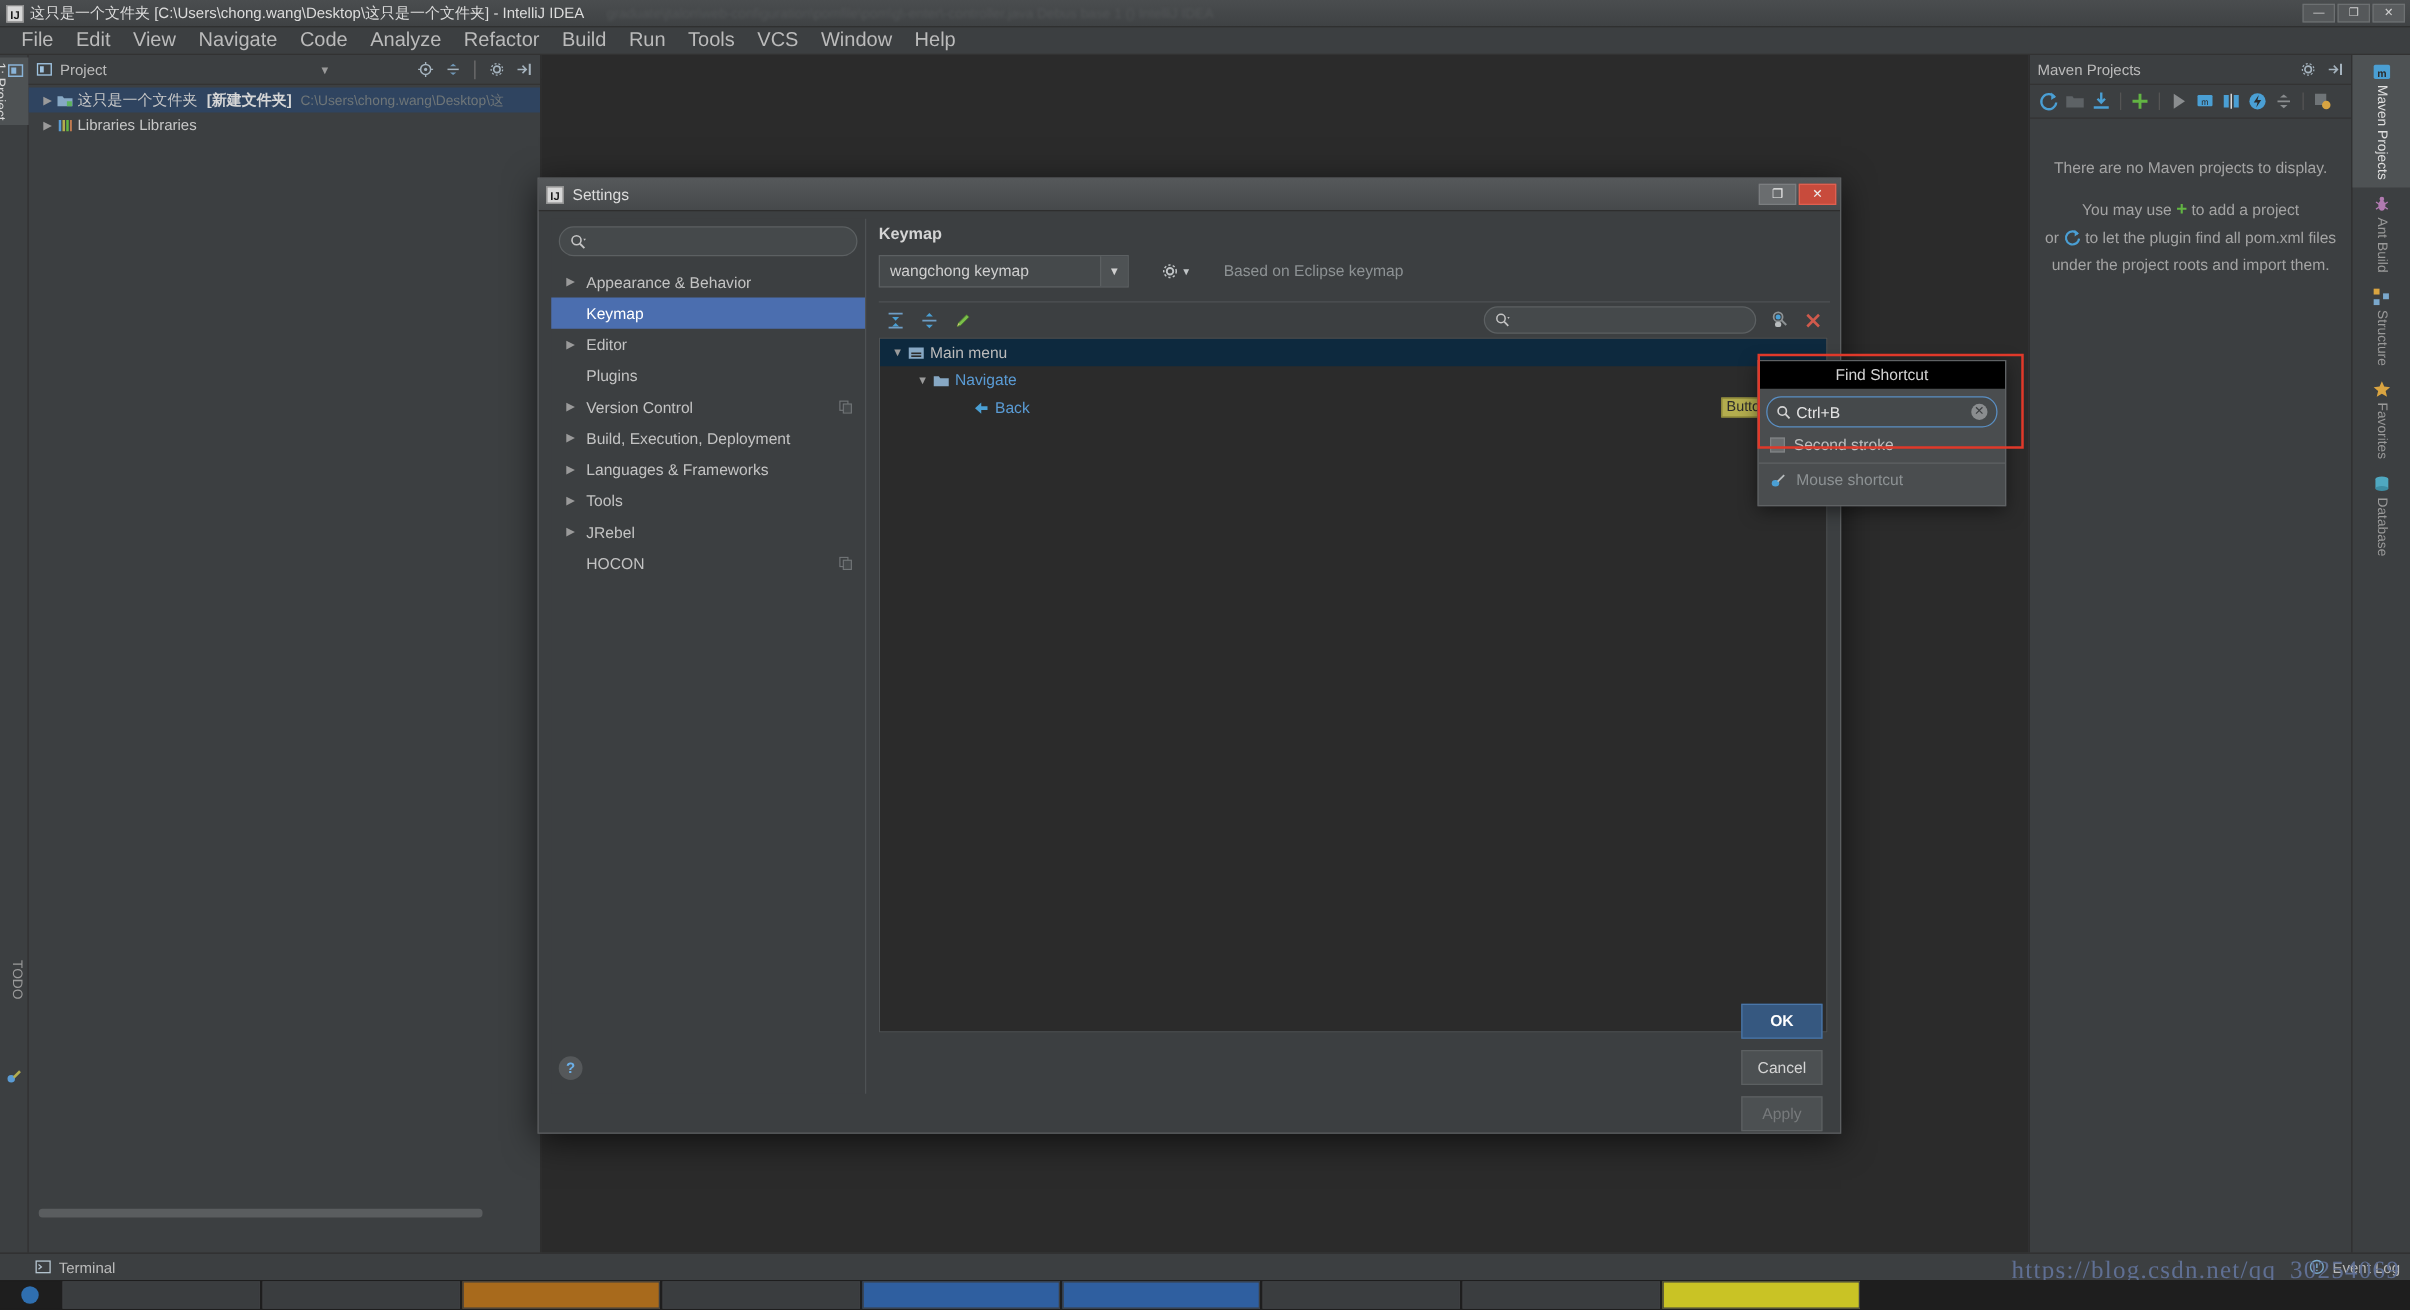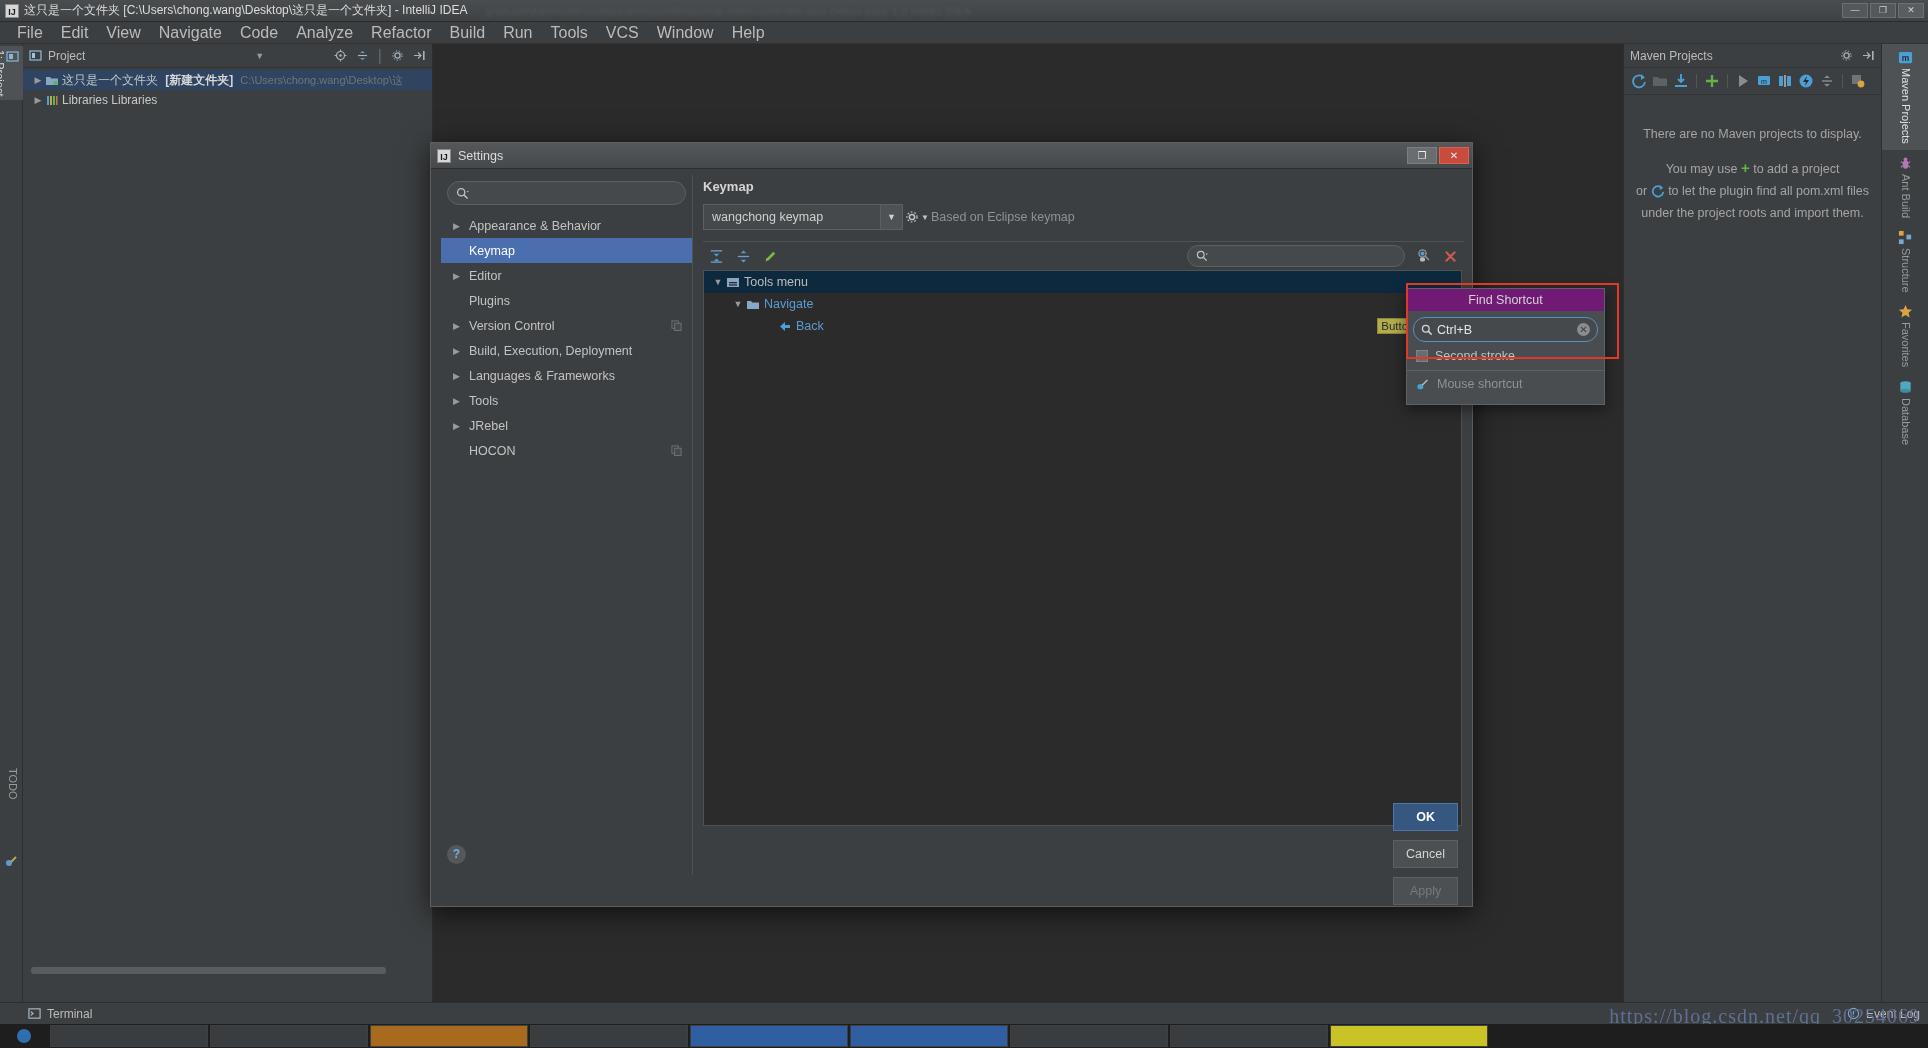--- a/index.html
+++ b/index.html
@@ -194,21 +194,21 @@
   .cat-row {
     height: 25px; display: flex; align-items: center; padding-left: 12px;
     font-size: 12.5px; color: #c3c3c3; position: relative;
   }
   .cat-row.sel { background: #4b6eaf; color: #ffffff; }
   .cat-arrow { width: 16px; color: #9a9a9a; font-size: 9px; }
   .cat-copy { position: absolute; right: 10px; width: 11px; height: 11px; opacity: .65; }
 
   .dlg-right { position: absolute; left: 270px; top: 6px; width: 763px; height: 700px; }
   .kp-title { font-size: 13px; color: #d4d4d4; font-weight: bold; padding: 4px 0 10px 2px; }
-  .kp-row1 { display: flex; align-items: center; gap: 2px; padding-left: 2px; }
+  .kp-row1 { display: flex; align-items: center; gap: 26px; padding-left: 2px; }
   .kmap-select {
     width: 200px; height: 26px; background: #45494b; border: 1px solid #5c6062;
     display: flex; align-items: center; font-size: 12.5px; color: #cfcfcf; padding-left: 8px;
   }
   .kmap-select .arrowbox {
     margin-left: auto; width: 22px; height: 24px; background: #4e5254;
     border-left: 1px solid #5c6062; display: flex; align-items: center; justify-content: center;
     color: #cfcfcf; font-size: 9px;
   }
   .gear-btn { display: flex; align-items: center; gap: 2px; }
@@ -256,21 +256,21 @@
     position: absolute; left: 1406px; top: 283px; width: 213px; height: 76px;
     border: 2px solid #e0392a; pointer-events: none; z-index: 60;
   }
   .fs-popup {
     position: absolute; left: 1406px; top: 288px; width: 199px; height: 117px;
     background: #4a4d4f; border: 1px solid #5f6264; z-index: 55;
     box-shadow: 0 4px 14px rgba(0,0,0,.5);
   }
   .fs-header {
     height: 22px; display: flex; align-items: center; justify-content: center;
-    background: #701a75; font-size: 12.5px; color: #d4d4d4;
+    background: #000000; font-size: 12.5px; color: #d4d4d4;
   }
   .fs-searchwrap { padding: 6px 6px 0 6px; }
   .fs-search {
     height: 25px; border: 1px solid #5a8fc4; border-radius: 12px; background: #45494b;
     display: flex; align-items: center; padding: 0 7px;
   }
   .fs-search .val { font-size: 12.5px; color: #e4e4e4; margin-left: 4px; }
   .fs-clear {
     margin-left: auto; width: 13px; height: 13px; border-radius: 50%;
     background: #8a8d8f; color: #3c3f41; font-size: 10px; line-height: 13px; text-align: center;
@@ -771,21 +771,21 @@
         <div class="tree-panel">
           <div class="ktree-row sel">
             <span class="ktree-arrow">▼</span>
             <span>
               <svg width="14" height="13" viewBox="0 0 14 13">
                   <path d="M1 2h12v9H1z" fill="#87a8c4"></path>
                   <rect x="3" y="6" width="8" height="1.3" fill="#2b2b2b"></rect>
                   <rect x="3" y="8.3" width="8" height="1.3" fill="#2b2b2b"></rect>
                 </svg>
             </span>
-            <span class="ktree-label plain">Tools menu</span>
+            <span class="ktree-label plain">Main menu</span>
           </div>
           <div class="ktree-row" style="padding-left:26px;">
             <span class="ktree-arrow">▼</span>
             <span>
               <svg width="14" height="13" viewBox="0 0 14 13">
                   <path d="M1 3h4l1.2 1.5H13V11H1z" fill="#87a8c4"></path>
                 </svg>
             </span>
             <span class="ktree-label blue">Navigate</span>
           </div>

